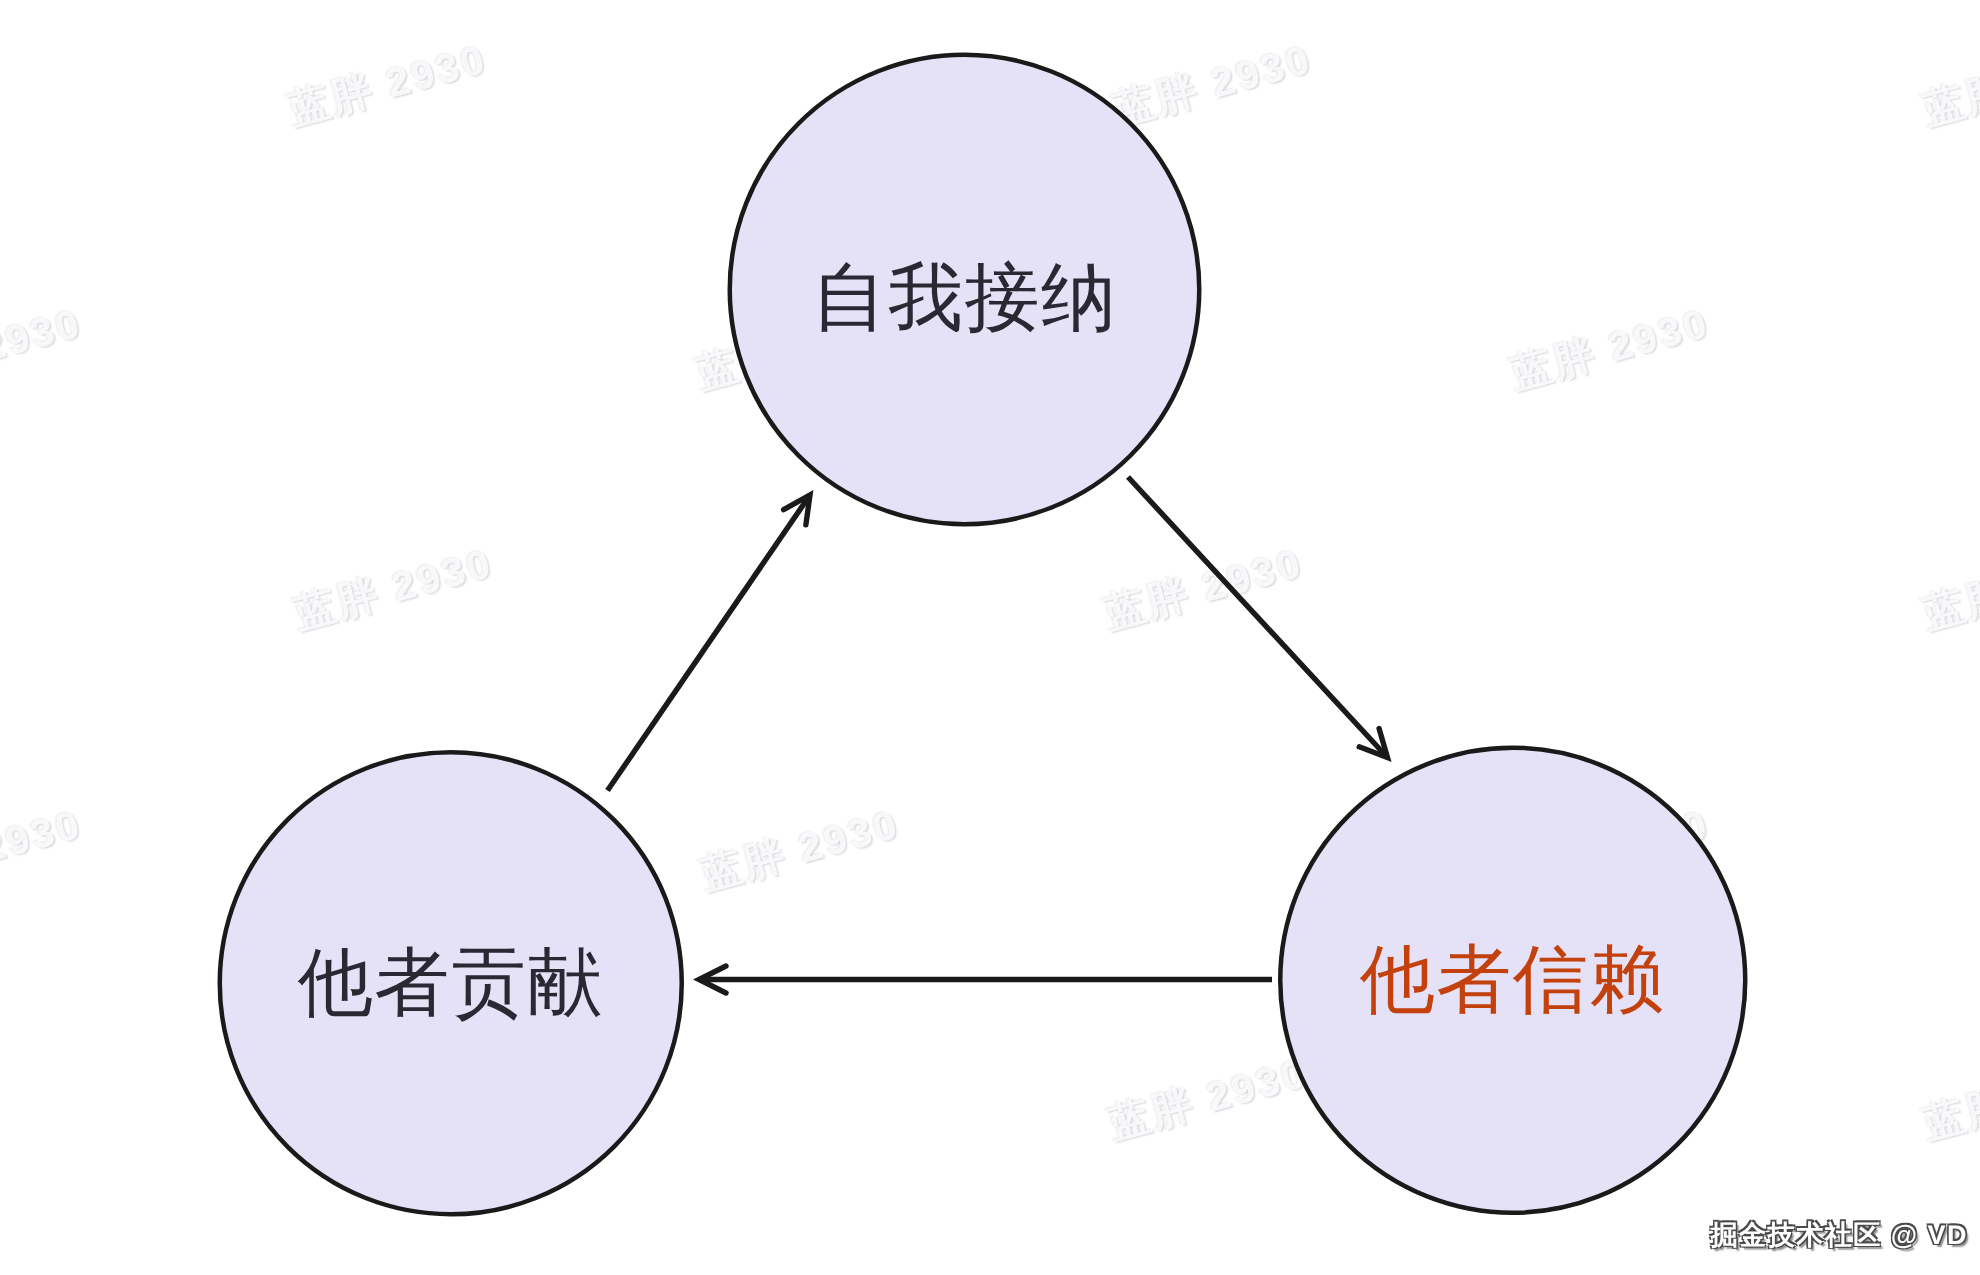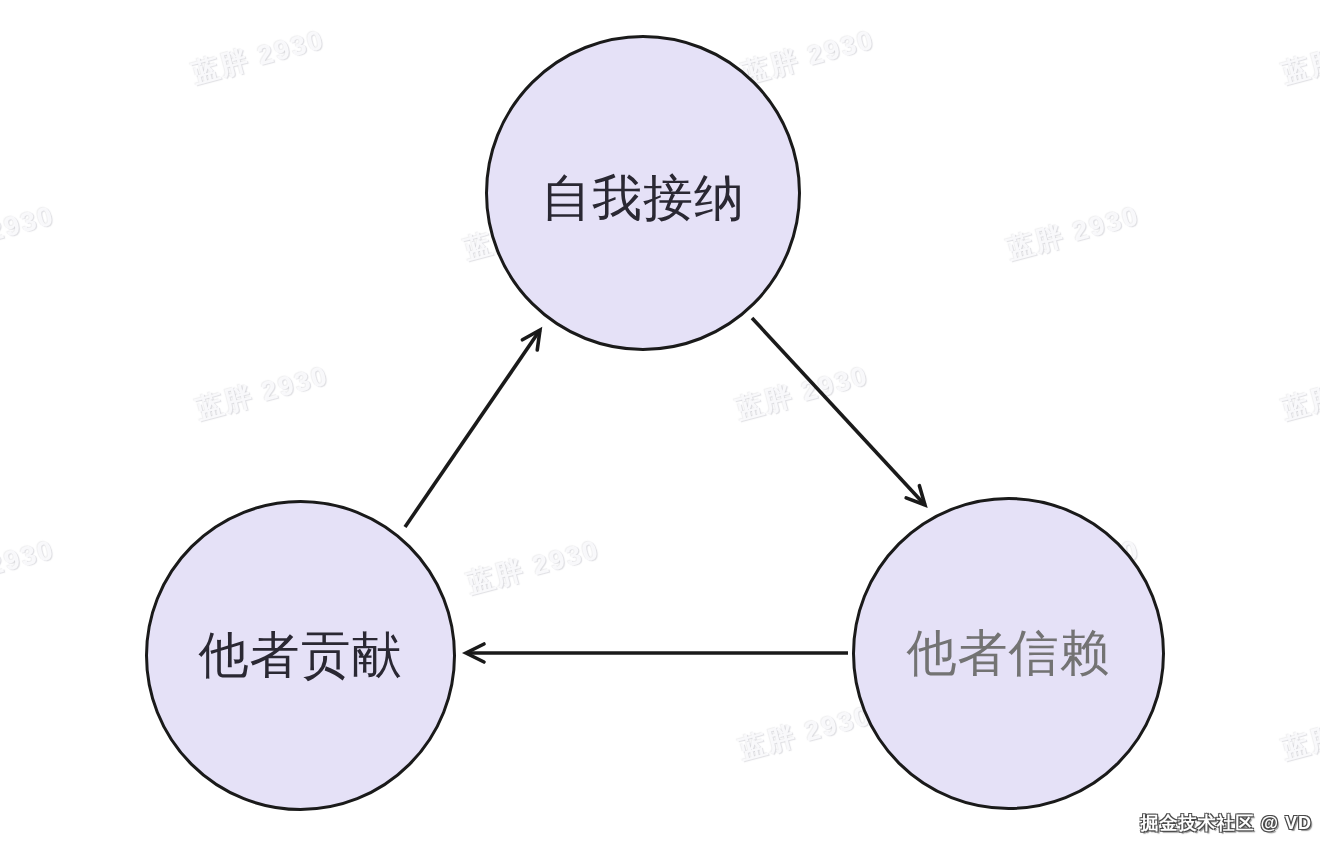--- a/index.html
+++ b/index.html
@@ -118,18 +118,18 @@
 
   <div class="node" id="node-self-acceptance" style="background: rgb(229, 225, 247); border-color: rgb(26, 26, 26);">
     <span class="node-label" style="color: rgb(42, 40, 51); margin-top: 10px;">自我接纳</span>
   </div>
 
   <div class="node" id="node-contribution" style="background: rgb(229, 225, 247); border-color: rgb(26, 26, 26);">
     <span class="node-label" style="color: rgb(42, 40, 51);">他者贡献</span>
   </div>
 
   <div class="node" id="node-trust" style="background: rgb(229, 225, 247); border-color: rgb(26, 26, 26);">
-    <span class="node-label" style="color: #737373;">他者信赖</span>
+    <span class="node-label" style="color: #c2410c;">他者信赖</span>
   </div>
 
   <span id="credit">掘金技术社区 @ VD</span>
 
 </div>
 
 </body></html>

